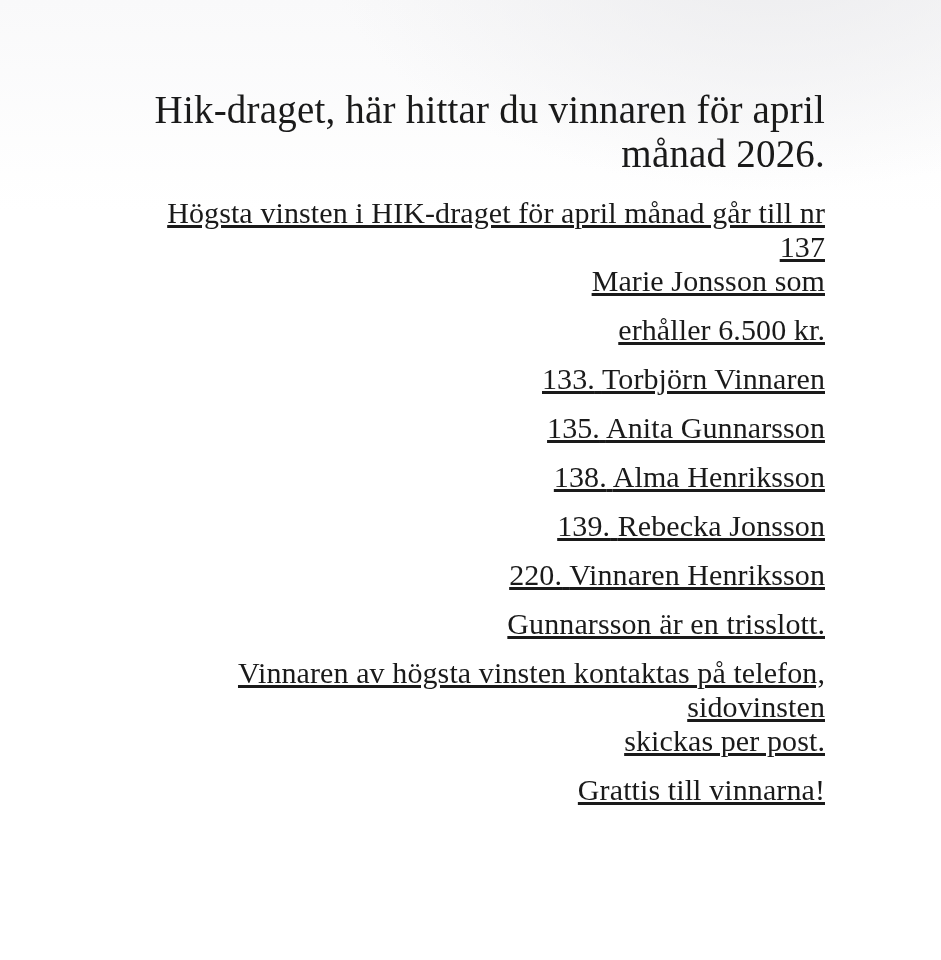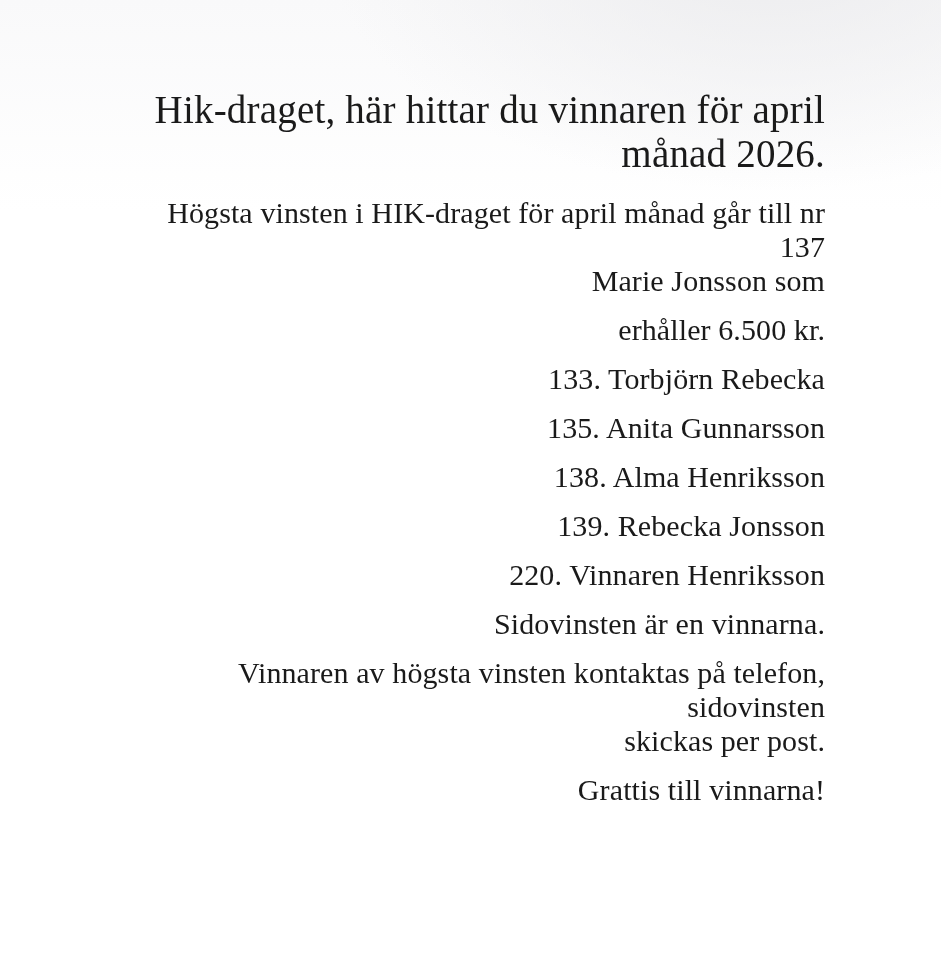--- a/index.html
+++ b/index.html
@@ -36,20 +36,21 @@
     white-space: pre-line;
     letter-spacing: 0.2px;
   }
   .para {
     font-size: 30px;
     font-weight: 400;
     line-height: 34px;
     margin: 0 0 15px 0;
     white-space: pre-line;
     letter-spacing: 0.1px;
+    text-decoration: underline;
   }
   .winners-list {
     margin: 0;
     padding: 0;
   }
 </style>
 </head>
 <body>
 
 <div class="page">
@@ -58,33 +59,33 @@
     <h1 class="title">Hik-draget, här hittar du vinnaren för april
 månad 2026.</h1>
 
     <p class="para">Högsta vinsten i HIK-draget för april månad går till nr 137
 Marie Jonsson som</p>
 
     <p class="para">erhåller 6.500 kr.</p>
 
 
     <div class="winners-list">
-  <p class="para"><span>133.</span> <span>Torbjörn Rebecka</span></p>
+  <p class="para"><span>133.</span> <span>Torbjörn Vinnaren</span></p>
 
 
   <p class="para"><span>135.</span> <span>Anita Gunnarsson</span></p>
 
   <p class="para"><span>138.</span> <span>Alma Henriksson</span></p>
 
   <p class="para"><span>139.</span> <span>Rebecka Jonsson</span></p>
 
   <p class="para"><span>220.</span> <span>Vinnaren Henriksson</span></p>
 </div>
 
-    <p class="para">Sidovinsten är en vinnarna.</p>
+    <p class="para">Gunnarsson är en trisslott.</p>
 
     <p class="para">Vinnaren av högsta vinsten kontaktas på telefon, sidovinsten
 skickas per post.</p>
 
     <p class="para">Grattis till vinnarna!</p>
 
   </div>
 </div>
 
 </body></html>

